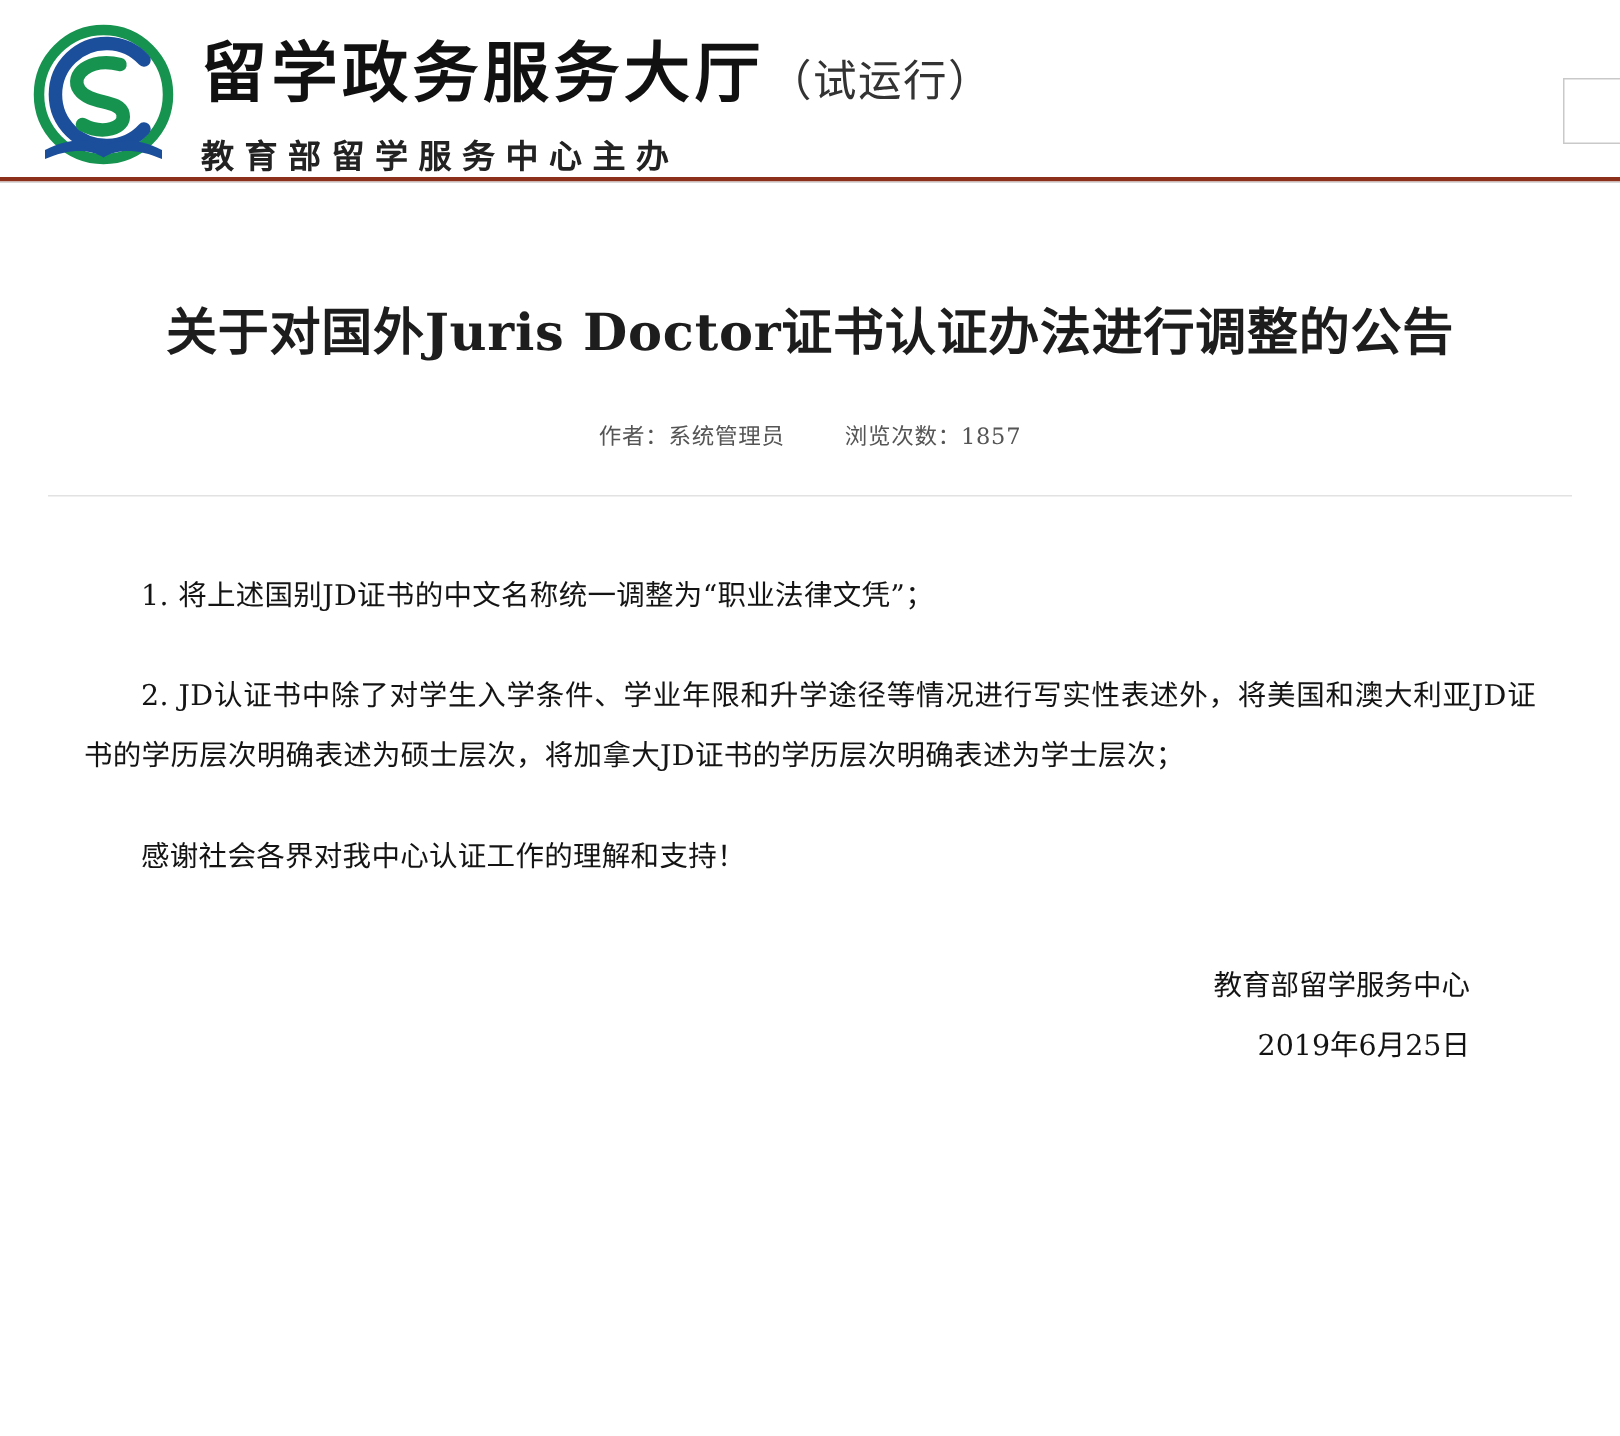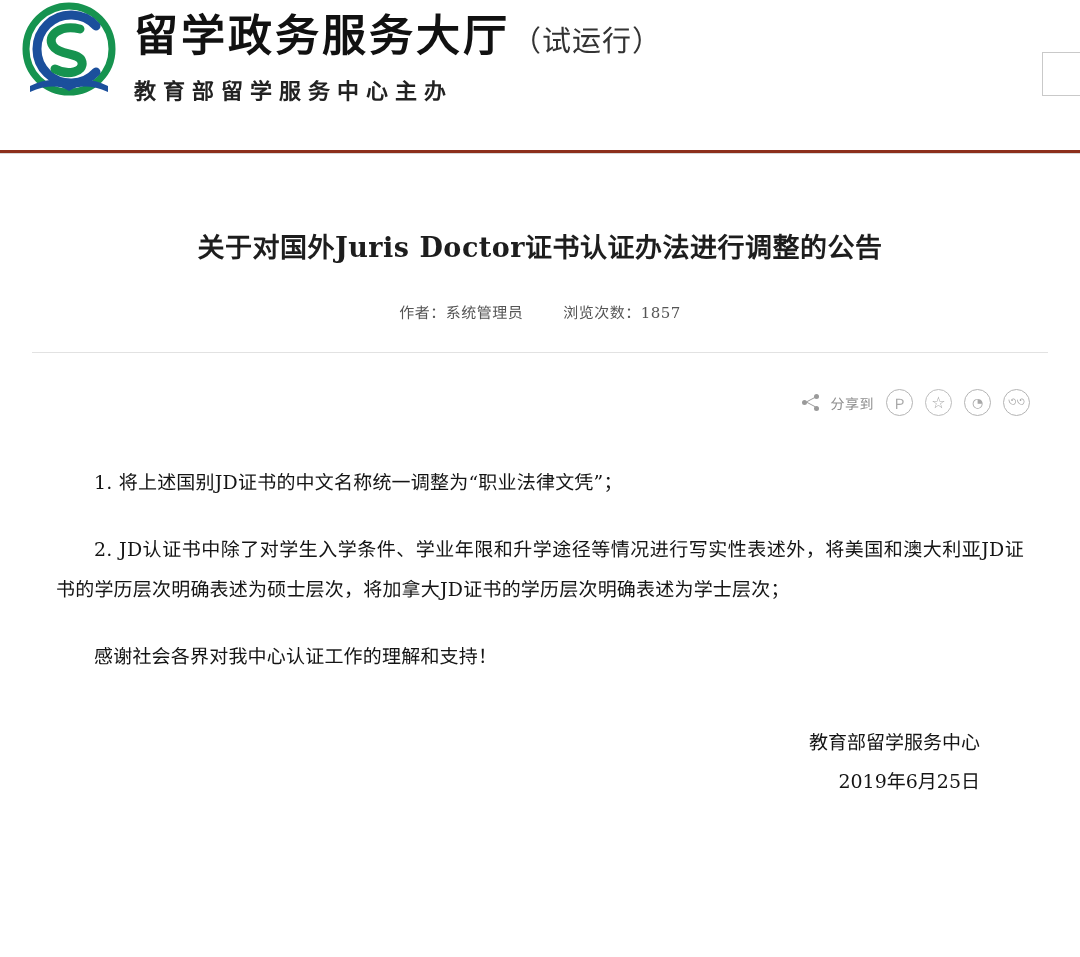--- a/index.html
+++ b/index.html
@@ -12,24 +12,24 @@
     height: 957px;
     font-family: "Liberation Serif", "DejaVu Serif", serif;
     color: #1a1a1a;
     overflow: hidden;
     position: relative;
   }
 
   
   .site-header {
     position: relative;
-    height: 150px;
+    height: 118px;
     background: #ffffff;
     display: flex;
-    align-items: flex-start;
+    align-items: flex-end;
     padding-left: 8px;
     box-sizing: border-box;
   }
   .logo-wrap {
     width: 122px;
     height: 104px;
     flex: 0 0 auto;
     display: flex;
     align-items: center;
     justify-content: center;
@@ -90,21 +90,21 @@
   }
 
   
   .article {
     padding: 0 22px;
     box-sizing: border-box;
   }
   .article-title {
     text-align: center;
     font-family: "DejaVu Serif", "Liberation Serif", serif;
-    font-size: 27px;
+    font-size: 34px;
     font-weight: 700;
     color: #1d1d1d;
     letter-spacing: 0.5px;
     margin-top: 72px;
   }
   .meta-row {
     margin-top: 36px;
     display: flex;
     justify-content: center;
     align-items: center;
@@ -254,34 +254,20 @@
 
   <h1 class="article-title">关于对国外Juris Doctor证书认证办法进行调整的公告</h1>
 
   <div class="meta-row">
     <span>作者：系统管理员</span>
     <span>浏览次数：1857</span>
   </div>
 
   <div class="meta-sep"></div>
 
-  <div class="share-bar">
-    <span class="share-nodes">
-      <i></i>
-        <i></i>
-        <i></i>
-        <b></b>
-        <b class="second"></b>
-    </span>
-    <span class="share-label">分享到</span>
-    <span class="share-icon">Ｐ</span>
-    <span class="share-icon star">☆</span>
-    <span class="share-icon moments">◔</span>
-    <span class="share-icon wechat">৩৩</span>
-  </div>
 
   <div class="body-text">
     <p>1. 将上述国别JD证书的中文名称统一调整为“职业法律文凭”；</p>
     <p>2. JD认证书中除了对学生入学条件、学业年限和升学途径等情况进行写实性表述外，将美国和澳大利亚JD证书的学历层次明确表述为硕士层次，将加拿大JD证书的学历层次明确表述为学士层次；</p>
     <p class="last">感谢社会各界对我中心认证工作的理解和支持！</p>
   </div>
 
   <div class="sign-block">教育部留学服务中心</div>
   <div class="sign-date">2019年6月25日</div>
 

